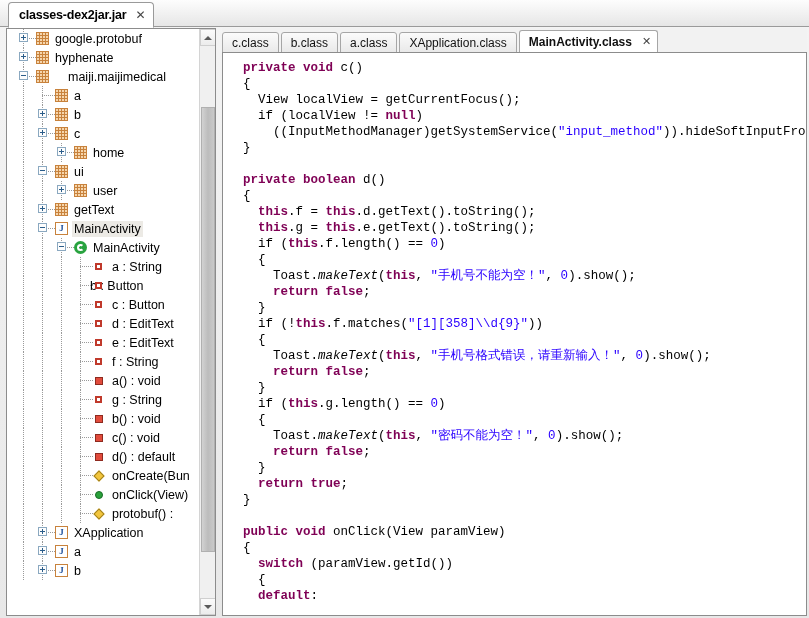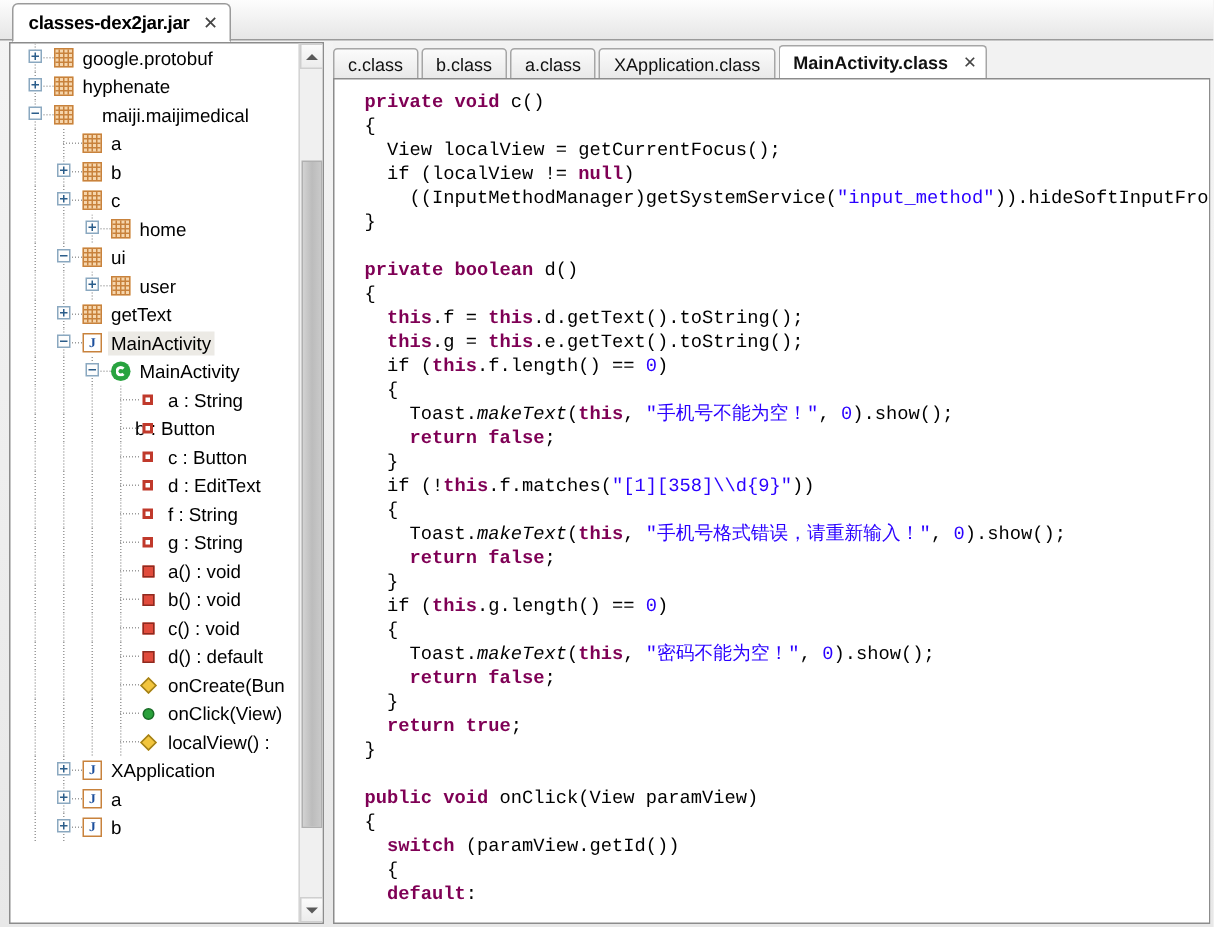--- a/index.html
+++ b/index.html
@@ -448,21 +448,43 @@
           </div>
           <div class="tree-row">
             <div class="guides">
               <div class="guide" style="left: 16px;"></div>
               <div class="guide" style="left: 35px;"></div>
               <div class="guide" style="left: 54px;"></div>
               <div class="guide" style="left: 73px;"></div>
               <div class="elbow" style="left: 73px; width: 13px;"></div>
             </div>
             <div class="icon ic-field" style="left: 88px;"></div>
+            <span class="row-label" style="margin-left: 103px;">e : EditText</span>
+          </div>
+          <div class="tree-row">
+            <div class="guides">
+              <div class="guide" style="left: 16px;"></div>
+              <div class="guide" style="left: 35px;"></div>
+              <div class="guide" style="left: 54px;"></div>
+              <div class="guide" style="left: 73px;"></div>
+              <div class="elbow" style="left: 73px; width: 13px;"></div>
+            </div>
+            <div class="icon ic-field" style="left: 88px;"></div>
             <span class="row-label" style="margin-left: 103px;">f : String</span>
+          </div>
+          <div class="tree-row">
+            <div class="guides">
+              <div class="guide" style="left: 16px;"></div>
+              <div class="guide" style="left: 35px;"></div>
+              <div class="guide" style="left: 54px;"></div>
+              <div class="guide" style="left: 73px;"></div>
+              <div class="elbow" style="left: 73px; width: 13px;"></div>
+            </div>
+            <div class="icon ic-method" style="left: 88px;"></div>
+            <span class="row-label" style="margin-left: 103px;">a() : void</span>
           </div>
           <div class="tree-row">
             <div class="guides">
               <div class="guide" style="left: 16px;"></div>
               <div class="guide" style="left: 35px;"></div>
               <div class="guide" style="left: 54px;"></div>
               <div class="guide" style="left: 73px;"></div>
               <div class="elbow" style="left: 73px; width: 13px;"></div>
             </div>
             <div class="icon ic-field" style="left: 88px;"></div>
@@ -470,31 +492,20 @@
           </div>
           <div class="tree-row">
             <div class="guides">
               <div class="guide" style="left: 16px;"></div>
               <div class="guide" style="left: 35px;"></div>
               <div class="guide" style="left: 54px;"></div>
               <div class="guide" style="left: 73px;"></div>
               <div class="elbow" style="left: 73px; width: 13px;"></div>
             </div>
             <div class="icon ic-method" style="left: 88px;"></div>
-            <span class="row-label" style="margin-left: 103px;">a() : void</span>
-          </div>
-          <div class="tree-row">
-            <div class="guides">
-              <div class="guide" style="left: 16px;"></div>
-              <div class="guide" style="left: 35px;"></div>
-              <div class="guide" style="left: 54px;"></div>
-              <div class="guide" style="left: 73px;"></div>
-              <div class="elbow" style="left: 73px; width: 13px;"></div>
-            </div>
-            <div class="icon ic-method" style="left: 88px;"></div>
             <span class="row-label" style="margin-left: 103px;">b() : void</span>
           </div>
           <div class="tree-row">
             <div class="guides">
               <div class="guide" style="left: 16px;"></div>
               <div class="guide" style="left: 35px;"></div>
               <div class="guide" style="left: 54px;"></div>
               <div class="guide" style="left: 73px;"></div>
               <div class="elbow" style="left: 73px; width: 13px;"></div>
             </div>
@@ -536,21 +547,21 @@
           </div>
           <div class="tree-row">
             <div class="guides">
               <div class="guide" style="left: 16px;"></div>
               <div class="guide" style="left: 35px;"></div>
               <div class="guide" style="left: 54px;"></div>
               <div class="guide" style="left: 73px;"></div>
               <div class="elbow" style="left: 73px; width: 13px;"></div>
             </div>
             <div class="icon ic-diamond" style="left: 88px;"></div>
-            <span class="row-label" style="margin-left: 103px;">localView() :</span>
+            <span class="row-label" style="margin-left: 103px;">protobuf() :</span>
           </div>
           <div class="tree-row">
             <div class="guides">
               <div class="guide" style="left: 16px;"></div>
               <div class="guide" style="left: 35px;"></div>
               <div class="elbow" style="left: 35px; width: 13px;"></div>
             </div>
             <div class="expander plus" style="left: 31px;"></div>
             <div class="icon ic-java" style="left: 48px;"></div>
             <span class="row-label" style="margin-left: 65px;">XApplication</span>

